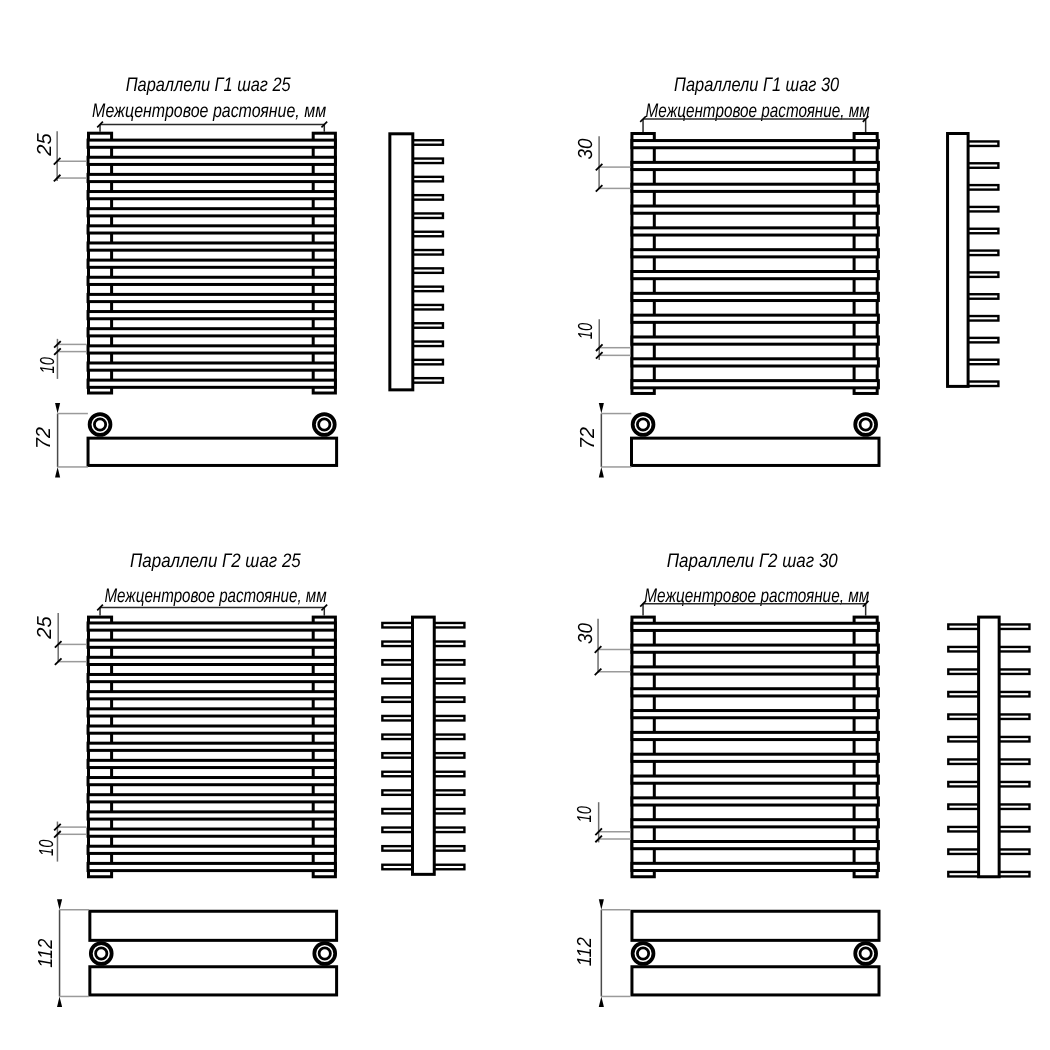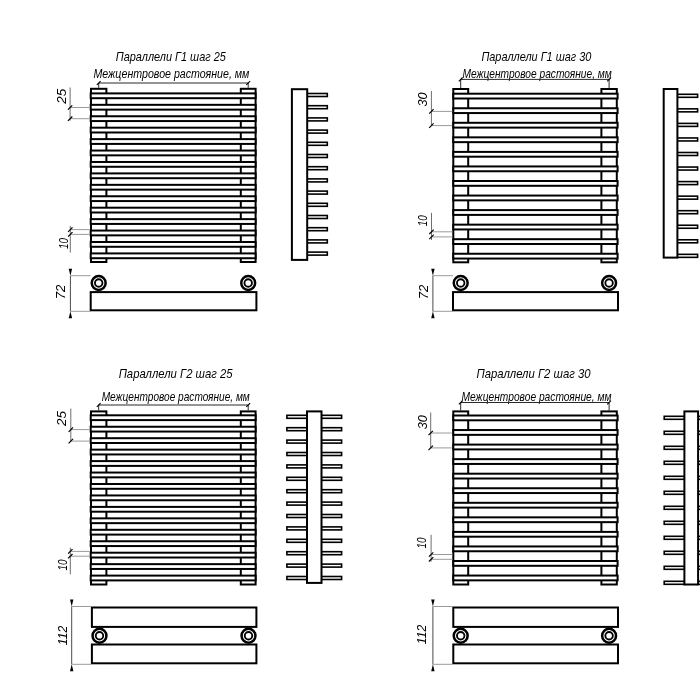--- a/index.html
+++ b/index.html
@@ -1,16 +1,16 @@
 <!DOCTYPE html>
 <html><head>
 <meta charset="utf-8">
 <style>
 html,body{margin:0;padding:0;background:#fff;}
-#c{width:560px;height:700px;padding-left:32px;}
+#c{width:560px;height:700px;}
 text{font-family:"Liberation Sans",sans-serif;font-style:italic;fill:#000;}
 </style>
 </head>
 <body>
 <div id="c">
 <svg width="700" height="700" viewBox="0 0 700 700">
 <rect x="0" y="0" width="700" height="700" fill="#fff"></rect>
 <text font-size="13px" textLength="110" lengthAdjust="spacingAndGlyphs" text-anchor="middle" x="138.80" y="60.50">Параллели Г1 шаг 25</text>
 <text font-size="13px" textLength="156" lengthAdjust="spacingAndGlyphs" text-anchor="middle" x="139.40" y="78.00">Межцентровое растояние, мм</text>
 <line x1="66.70" y1="83.00" x2="216.20" y2="83.00" stroke="#2a2a2a" stroke-width="1.0"></line>

